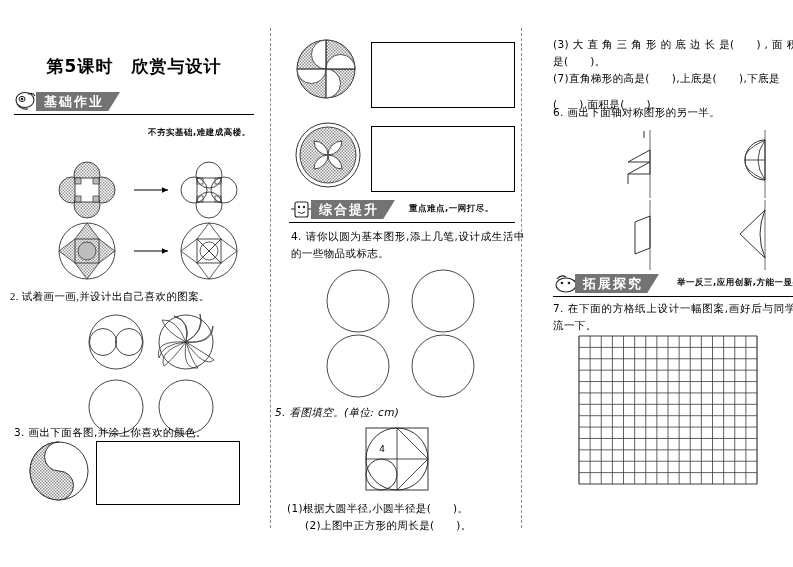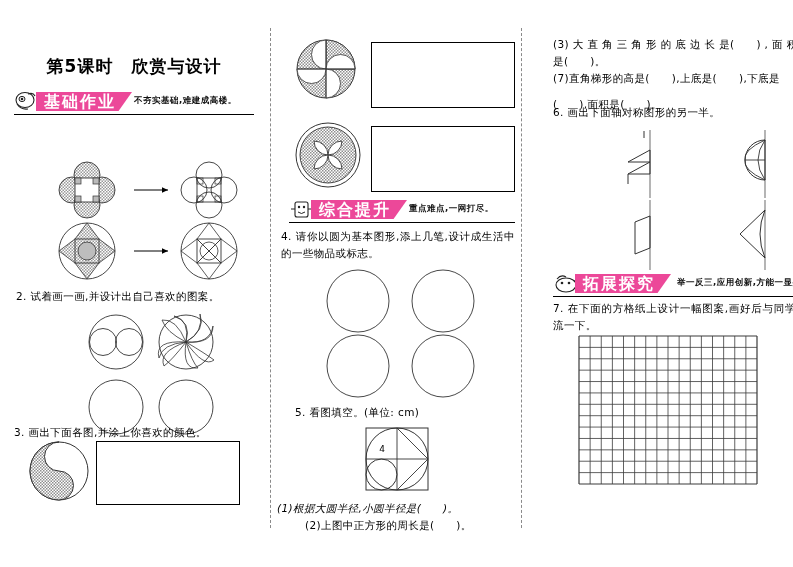--- a/index.html
+++ b/index.html
@@ -33,23 +33,23 @@
     font-size:17px;font-weight:bold;letter-spacing:1px;
   }
 
   
   .banner{position:absolute;height:26px;}
   .banner .mascot{
     position:absolute;left:0;top:1px;width:26px;height:22px;
   }
   .banner .plate{
     position:absolute;left:22px;top:2px;height:19px;
-    background:#ec4899;color:#fff;
+    background:#737373;color:#fff;
     padding:0 16px 0 8px;
-    font-size:16px;font-weight:bold;letter-spacing:2px;
+    font-size:13px;font-weight:bold;letter-spacing:2px;
     line-height:19px;
     clip-path:polygon(0 0,100% 0,86% 100%,0 100%);
   }
   .banner .tag{
     position:absolute;top:5px;
     font-size:8.5px;font-weight:bold;color:#111;letter-spacing:0.5px;
     white-space:nowrap;
   }
   .banner .rule{
     position:absolute;left:0;top:24px;height:0;
@@ -87,21 +87,21 @@
 
     <div class="banner" style="left:14px;top:90px;width:240px;">
       <svg class="mascot" viewBox="0 0 26 22">
         <ellipse cx="11" cy="9" rx="9" ry="7.5" fill="#fff" stroke="#222" stroke-width="1.1"></ellipse>
         <ellipse cx="8" cy="8" rx="3" ry="2.6" fill="#fff" stroke="#222" stroke-width="1"></ellipse>
         <circle cx="8" cy="8" r="1.3" fill="#222"></circle>
         <path d="M3 13 Q7 19 14 18" fill="none" stroke="#222" stroke-width="1.1"></path>
         <path d="M14 3 Q19 1 21 5" fill="none" stroke="#222" stroke-width="1.1"></path>
       </svg>
       <div class="plate">基础作业</div>
-      <div class="tag" style="left:120px;">不夯实基础,难建成高楼。</div>
+      <div class="tag" style="left:134px;margin-top:32px;">不夯实基础,难建成高楼。</div>
       <div class="rule" style="width:240px;"></div>
     </div>
 
 
     <svg class="fig" style="left:56px;top:162px;" width="190" height="56" viewBox="0 0 190 56">
       <defs>
         <pattern id="hatchA" width="3" height="3" patternUnits="userSpaceOnUse">
           <rect width="3" height="3" fill="#ffffff"></rect>
           <rect width="1.5" height="1.5" fill="#9a9a9a"></rect>
           <rect x="1.5" y="1.5" width="1.5" height="1.5" fill="#9a9a9a"></rect>
@@ -156,21 +156,21 @@
         <circle cx="29" cy="30" r="28" fill="none" stroke="#333" stroke-width="0.9"></circle>
         <polygon points="29,2 41,18 29,30 17,18" fill="none" stroke="#333" stroke-width="0.8"></polygon>
         <polygon points="29,58 41,42 29,30 17,42" fill="none" stroke="#333" stroke-width="0.8"></polygon>
         <polygon points="1,30 17,18 29,30 17,42" fill="none" stroke="#333" stroke-width="0.8"></polygon>
         <polygon points="57,30 41,18 29,30 41,42" fill="none" stroke="#333" stroke-width="0.8"></polygon>
         <rect x="17" y="18" width="24" height="24" fill="none" stroke="#333" stroke-width="0.9"></rect>
         <circle cx="29" cy="30" r="9" fill="none" stroke="#333" stroke-width="0.8"></circle>
       </g>
     </svg>
 
-    <div class="q" style="left:16px;top:288px;width:244px;">2. 试着画一画,并设计出自己喜欢的图案。</div>
+    <div class="q" style="left:10px;top:288px;width:244px;font-family:Liberation Serif, serif;">2. 试着画一画,并设计出自己喜欢的图案。</div>
 
     <svg class="fig" style="left:82px;top:310px;" width="140" height="128" viewBox="0 0 140 128">
 
       <g>
         <circle cx="34" cy="32" r="27" fill="none" stroke="#333" stroke-width="0.9"></circle>
         <circle cx="21" cy="32" r="13.5" fill="none" stroke="#333" stroke-width="0.9"></circle>
         <circle cx="47" cy="32" r="13.5" fill="none" stroke="#333" stroke-width="0.9"></circle>
       </g>
 
       <g>
@@ -245,49 +245,49 @@
         <circle cx="10" cy="8" r="1.2" fill="#222"></circle>
         <circle cx="15" cy="8" r="1.2" fill="#222"></circle>
         <path d="M9 13 Q12.5 16 16 13" fill="none" stroke="#222" stroke-width="1"></path>
         <path d="M2 10 L6 10 M19 10 L24 10" stroke="#222" stroke-width="1"></path>
       </svg>
       <div class="plate">综合提升</div>
       <div class="tag" style="left:120px;">重点难点,一网打尽。</div>
       <div class="rule" style="width:226px;"></div>
     </div>
 
-    <div class="q" style="left:6px;top:228px;width:234px;">4. 请你以圆为基本图形,添上几笔,设计成生活中的一些物品或标志。</div>
+    <div class="q" style="left:16px;top:228px;width:234px;">4. 请你以圆为基本图形,添上几笔,设计成生活中的一些物品或标志。</div>
 
     <svg class="fig" style="left:46px;top:268px;" width="160" height="130" viewBox="0 0 160 130">
       <circle cx="37" cy="33" r="31" fill="none" stroke="#333" stroke-width="0.9"></circle>
       <circle cx="122" cy="33" r="31" fill="none" stroke="#333" stroke-width="0.9"></circle>
       <circle cx="37" cy="98" r="31" fill="none" stroke="#333" stroke-width="0.9"></circle>
       <circle cx="122" cy="98" r="31" fill="none" stroke="#333" stroke-width="0.9"></circle>
     </svg>
 
-    <div class="q" style="left:20px;top:404px;width:234px;">5. 看图填空。(单位: cm)</div>
+    <div class="q" style="left:0;top:404px;width:234px;font-style:italic;">5. 看图填空。(单位: cm)</div>
 
     <svg class="fig" style="left:83px;top:424px;" width="82" height="78" viewBox="0 0 82 78">
 
       <rect x="8" y="4" width="62" height="62" fill="none" stroke="#333" stroke-width="1"></rect>
 
       <circle cx="39" cy="35" r="31" fill="none" stroke="#333" stroke-width="1"></circle>
 
       <line x1="8" y1="35" x2="70" y2="35" stroke="#333" stroke-width="0.9"></line>
       <line x1="39" y1="4" x2="39" y2="66" stroke="#333" stroke-width="0.9"></line>
 
       <line x1="39" y1="4" x2="70" y2="35" stroke="#333" stroke-width="0.9"></line>
       <line x1="39" y1="66" x2="70" y2="35" stroke="#333" stroke-width="0.9"></line>
 
       <circle cx="23.5" cy="50.5" r="15.5" fill="none" stroke="#333" stroke-width="1"></circle>
 
       <text x="24" y="28" font-size="9" font-family="DejaVu Sans, sans-serif" fill="#000" text-anchor="middle">4</text>
     </svg>
 
-    <div class="q" style="left:2px;top:500px;width:234px;font-style:italic;">(1)根据大圆半径,小圆半径是(　　)。</div>
+    <div class="q" style="left:12px;top:500px;width:234px;">(1)根据大圆半径,小圆半径是(　　)。</div>
     <div class="q" style="left:6px;top:517px;width:234px;margin-left:24px;">(2)上图中正方形的周长是(　　)。</div>
   </div>
 
   <div class="col col-right">
 
     <div class="q" style="left:8px;top:36px;width:254px;">(3) 大 直 角 三 角 形 的 底 边 长 是(　　) , 面 积</div>
     <div class="q" style="left:8px;top:53px;width:254px;">是(　　)。</div>
     <div class="q" style="left:8px;top:70px;width:254px;">(7)直角梯形的高是(　　),上底是(　　),下底是</div>
     <div class="q" style="left:8px;top:96px;width:254px;">(　　),面积是(　　)。</div>
     <div class="q" style="left:8px;top:104px;width:254px;">6. 画出下面轴对称图形的另一半。</div>

